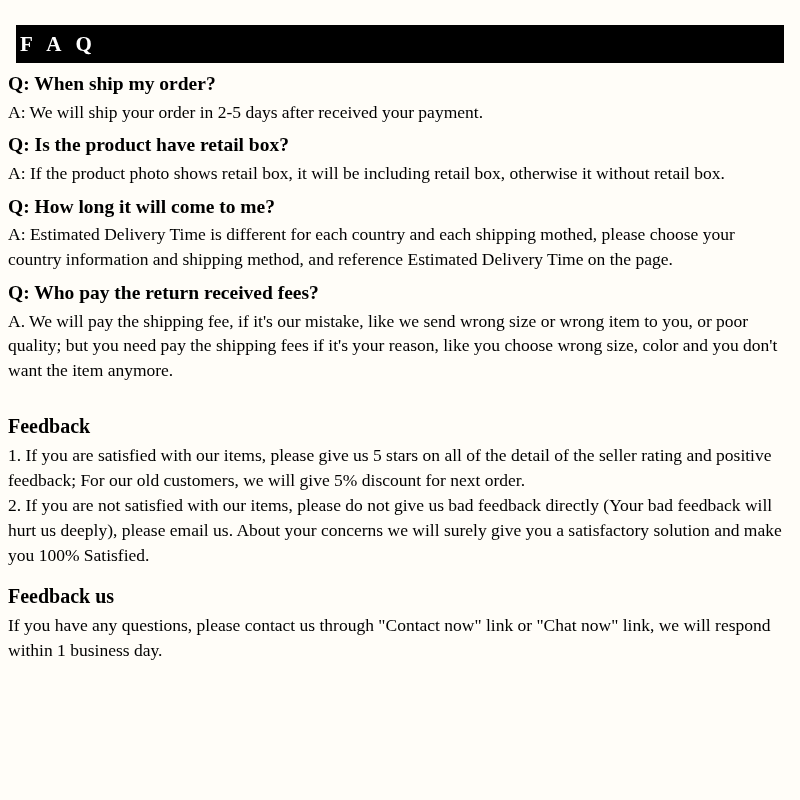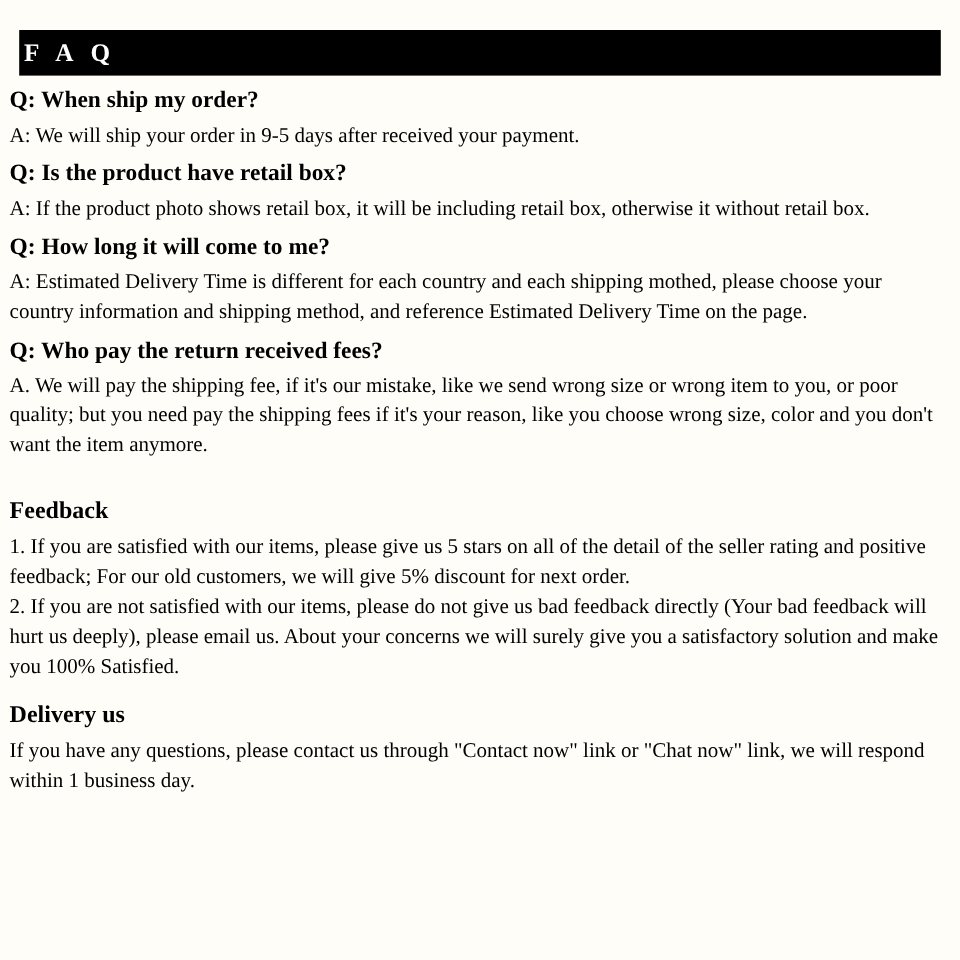--- a/index.html
+++ b/index.html
@@ -78,21 +78,21 @@
 <div class="page">
 
   <div class="faq-banner">
     <span class="banner-text">F A Q</span>
   </div>
 
   <div class="content">
 
     <div class="qa-block">
       <p class="q-line">Q: When ship my order?</p>
-      <p class="a-line">A: We will ship your order in 9-5 days after received your payment.</p>
+      <p class="a-line">A: We will ship your order in 2-5 days after received your payment.</p>
     </div>
 
     <div class="qa-block">
       <p class="q-line">Q: Is the product have retail box?</p>
       <p class="a-line">A: If the product photo shows retail box, it will be including retail box, otherwise it without retail box.</p>
     </div>
 
     <div class="qa-block">
       <p class="q-line">Q: How long it will come to me?</p>
       <p class="a-line">A: Estimated Delivery Time is different for each country and each shipping mothed, please choose your country information and shipping method, and reference Estimated Delivery Time on the page.</p>
@@ -106,18 +106,18 @@
       <p class="a-line">A. We will pay the shipping fee, if it's our mistake, like we send wrong size or wrong item to you, or poor quality; but you need pay the shipping fees if it's your reason, like you choose wrong size, color and you don't want the item anymore.</p>
     </div>
 
     <div class="feedback-section">
       <p class="section-heading">Feedback</p>
       <p class="body-line">1. If you are satisfied with our items, please give us 5 stars on all of the detail of the seller rating and positive feedback; For our old customers, we will give 5% discount for next order.</p>
       <p class="body-line">2. If you are not satisfied with our items, please do not give us bad feedback directly (Your bad feedback will hurt us deeply), please email us. About your concerns we will surely give you a satisfactory solution and make you 100% Satisfied.</p>
     </div>
 
     <div class="contact-section">
-      <p class="section-heading">Delivery us</p>
+      <p class="section-heading">Feedback us</p>
       <p class="body-line">If you have any questions, please contact us through "Contact now" link or "Chat now" link, we will respond within 1 business day.</p>
     </div>
 
   </div>
 </div>
 
 </body></html>

